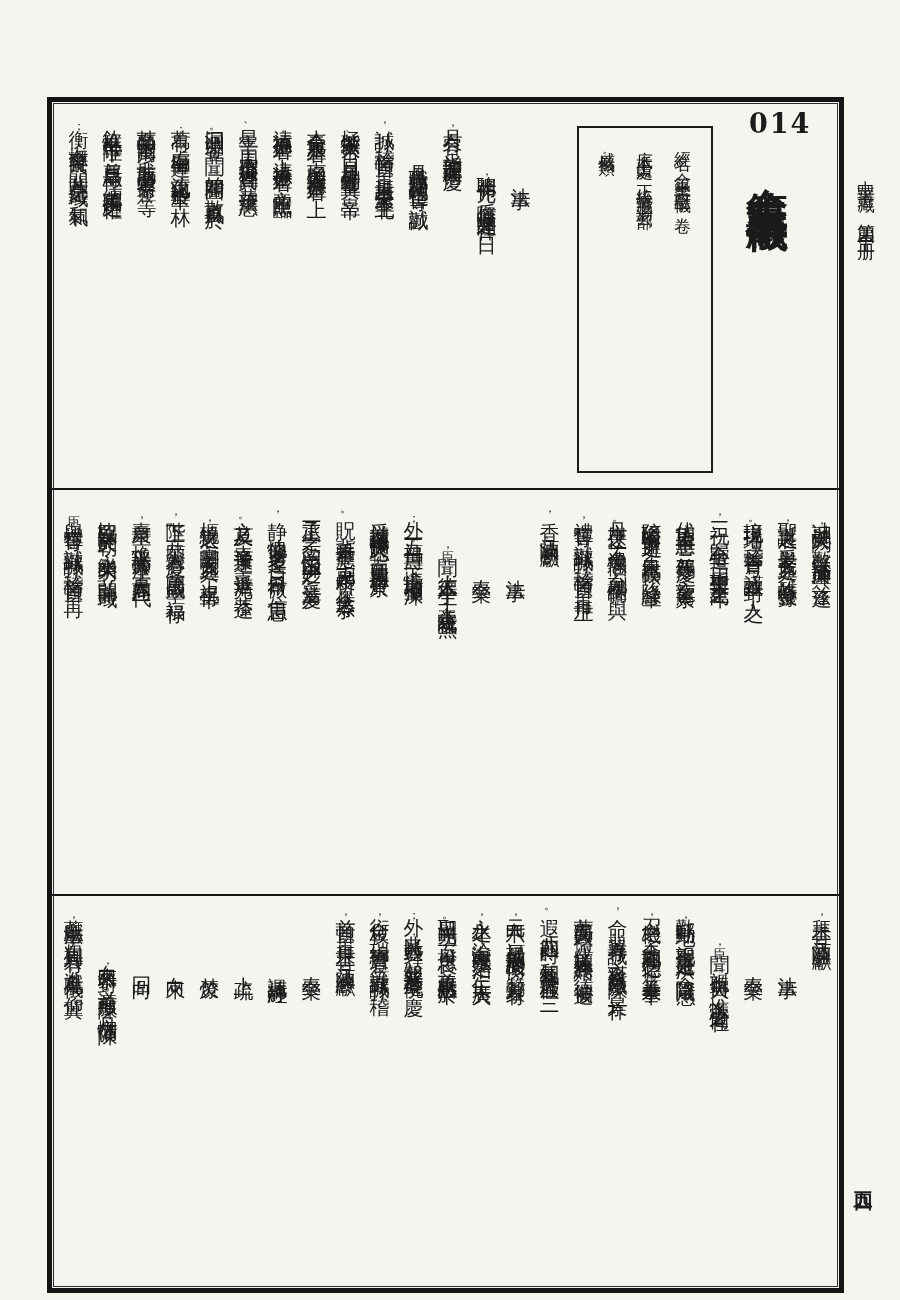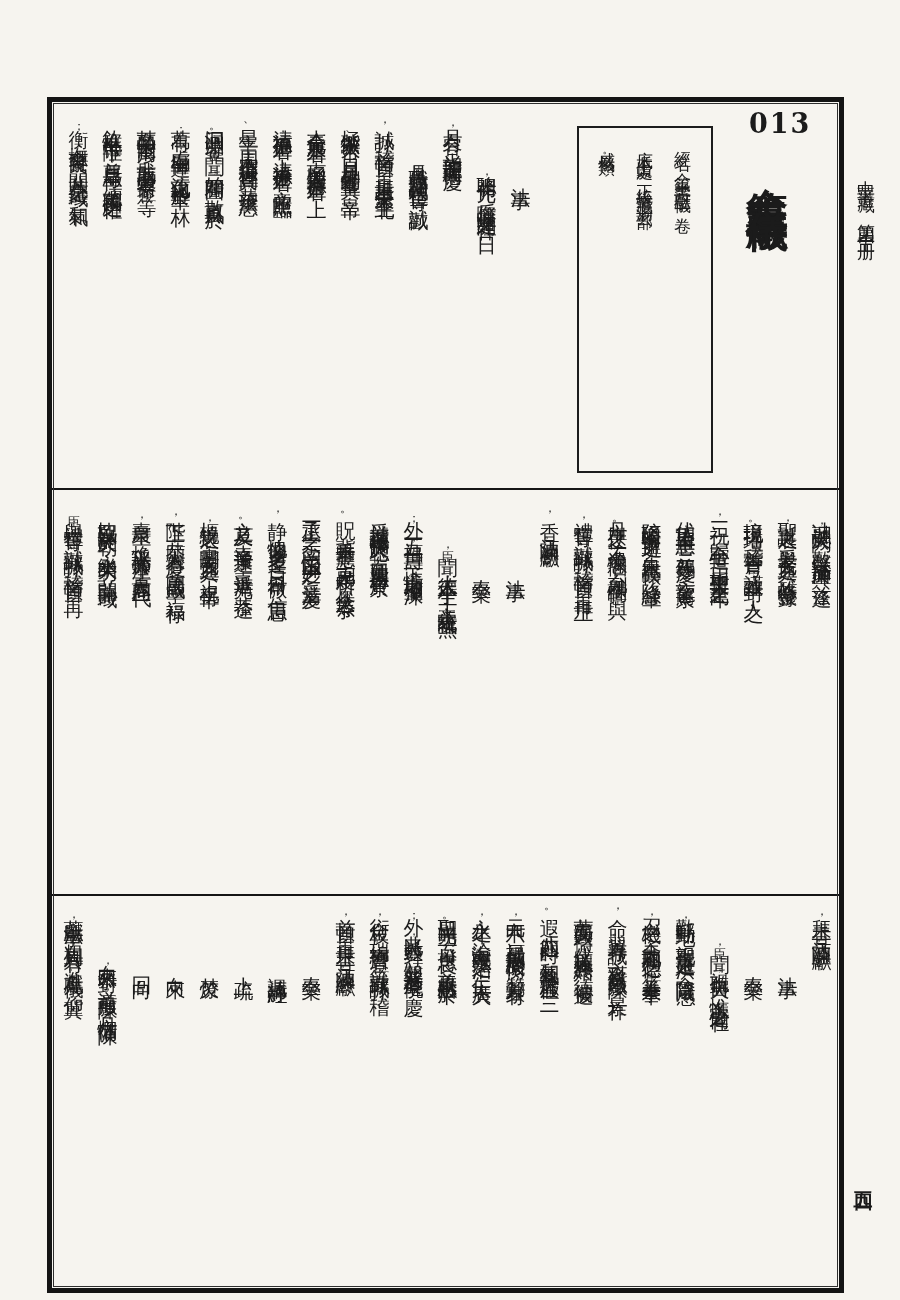--- a/index.html
+++ b/index.html
@@ -65,21 +65,21 @@
     font-size:19px; font-weight:bold; letter-spacing:3px;
   }
 </style>
 </head>
 <body>
 
 <div class="page">
 
   <div class="frame">
 
-    <div class="doc-number">013</div>
+    <div class="doc-number">014</div>
 
     <div class="main-title vert">金籙上壽三獻儀</div>
 
     <div class="note-box vert">
         <div class="col">經名<span class="punct">：</span>金籙上壽三獻儀<span class="punct">。</span>一卷<span class="punct">。</span></div>
         <div class="col">底本出處<span class="punct">：</span>《正統道藏》洞玄部</div>
         <div class="col">威儀類<span class="punct">。</span></div>
       </div>
 
     <div class="band band-top vert">

